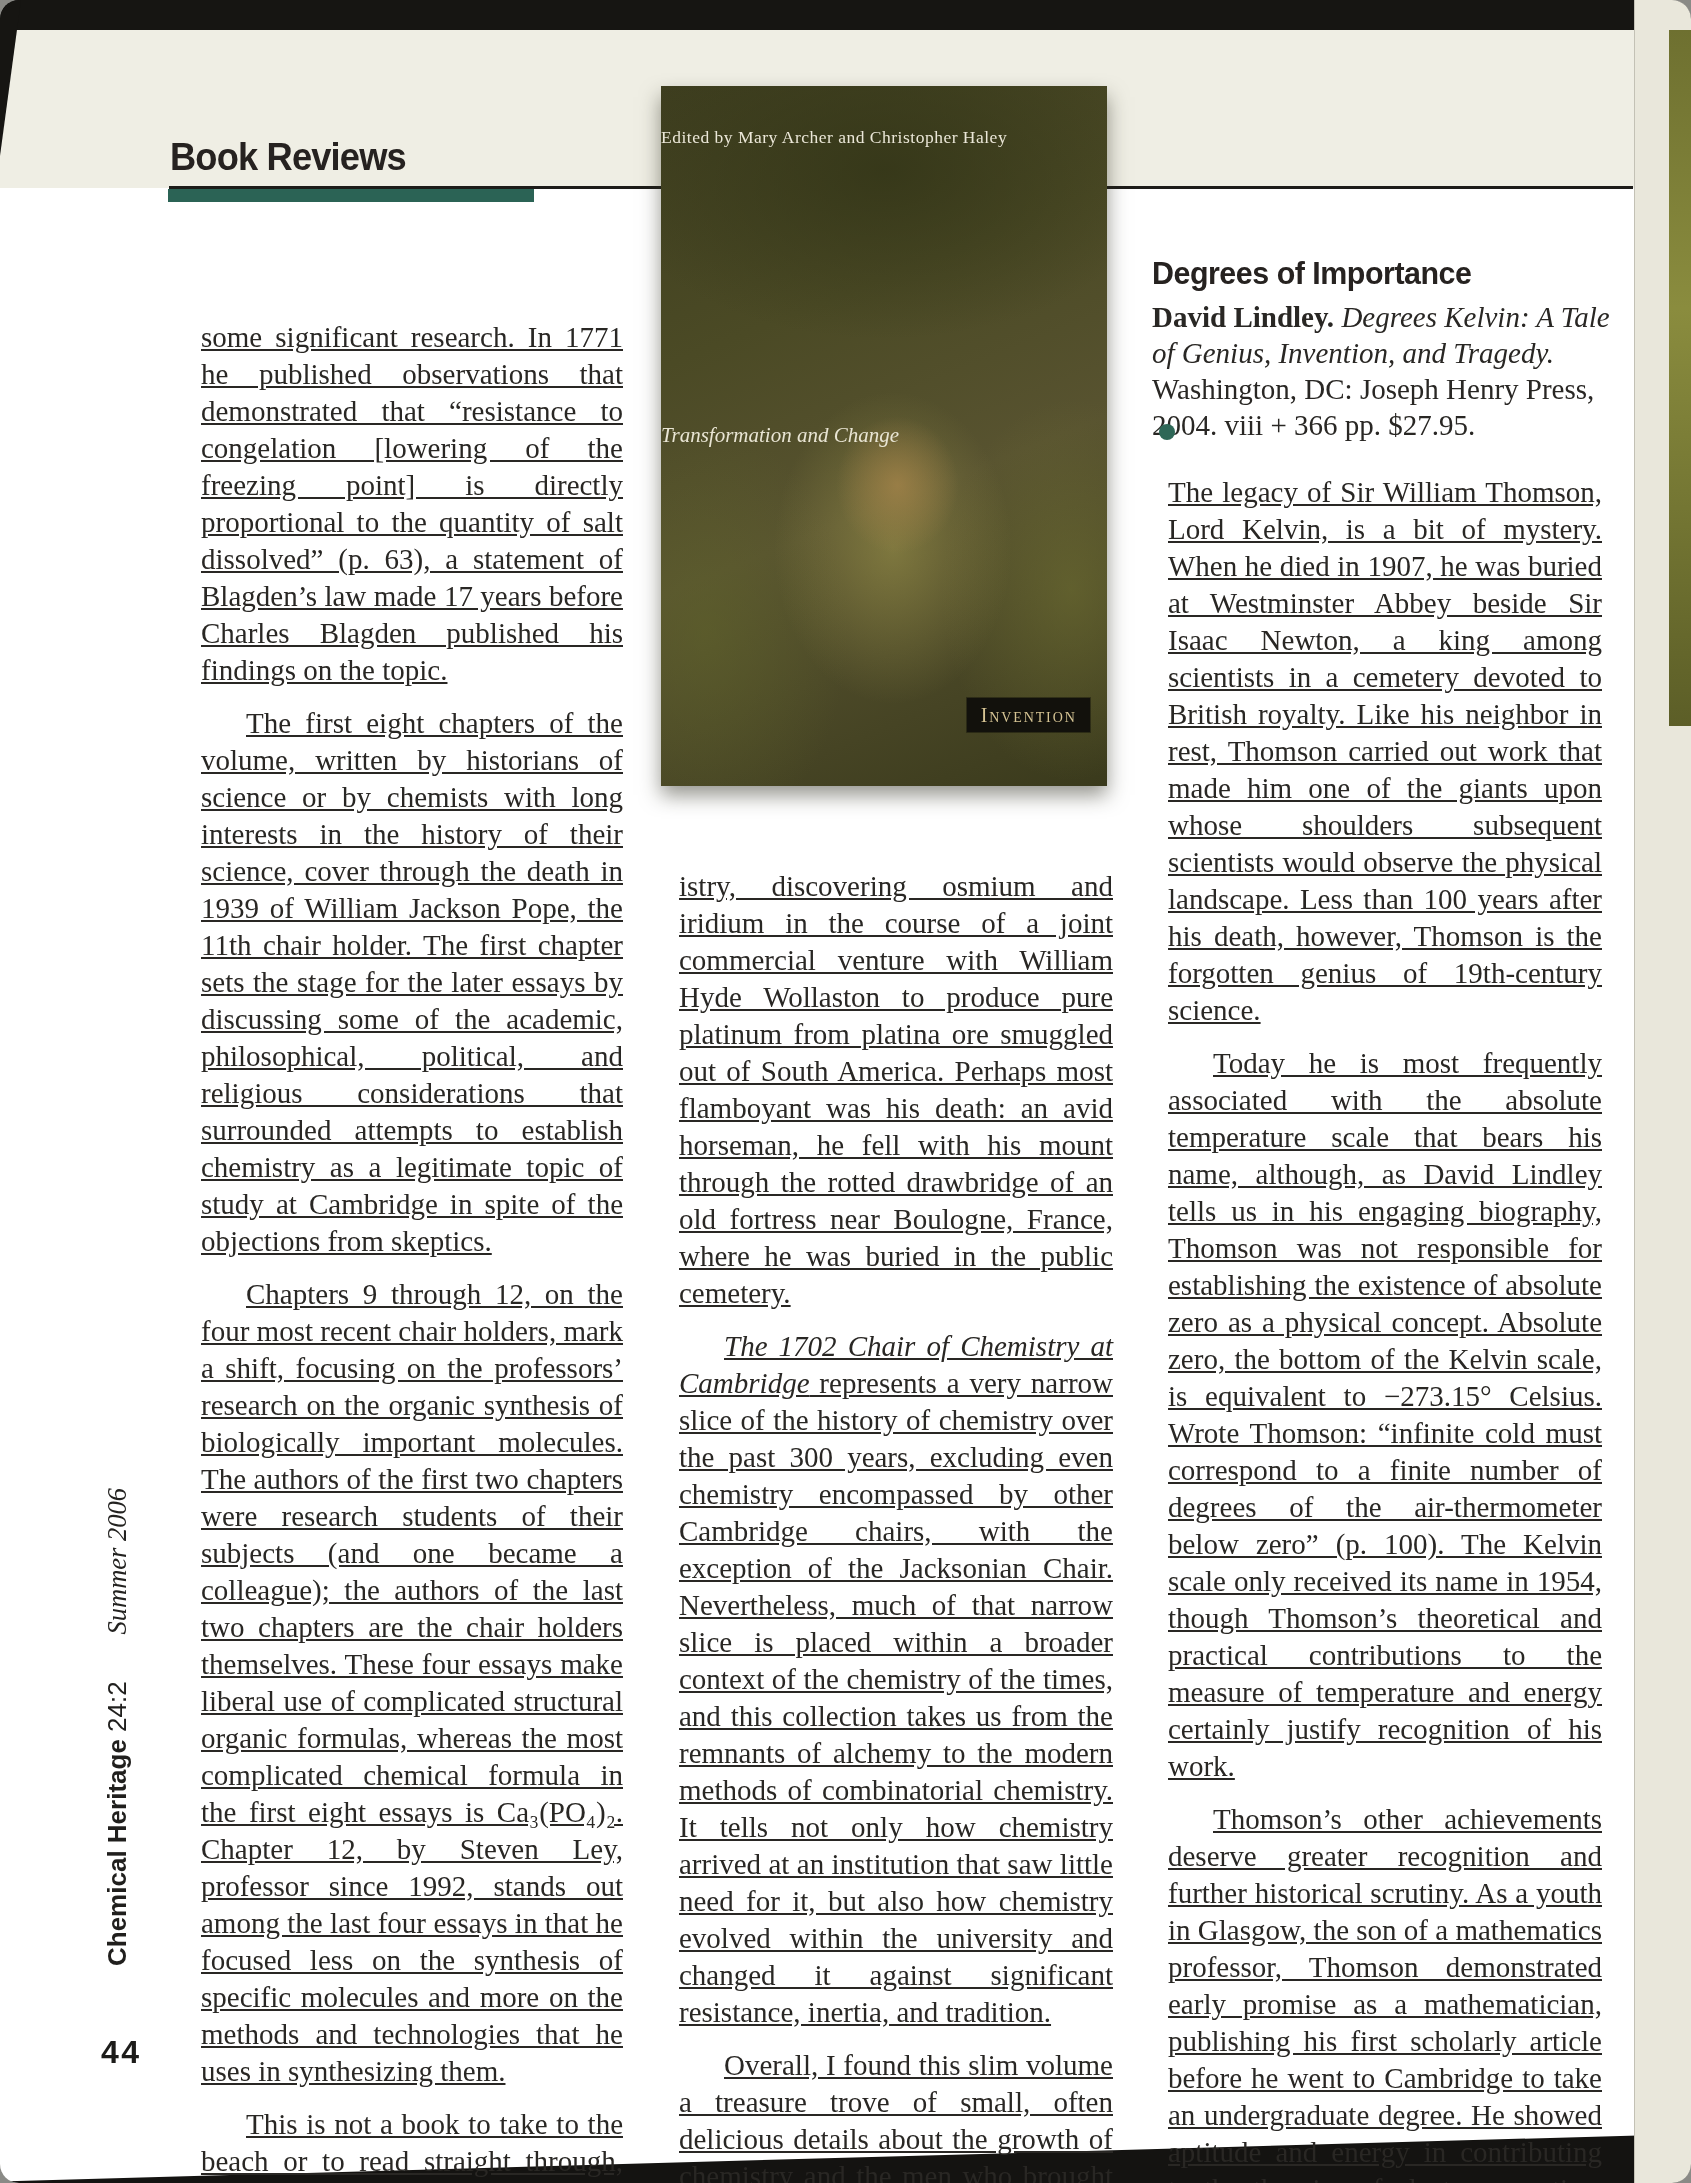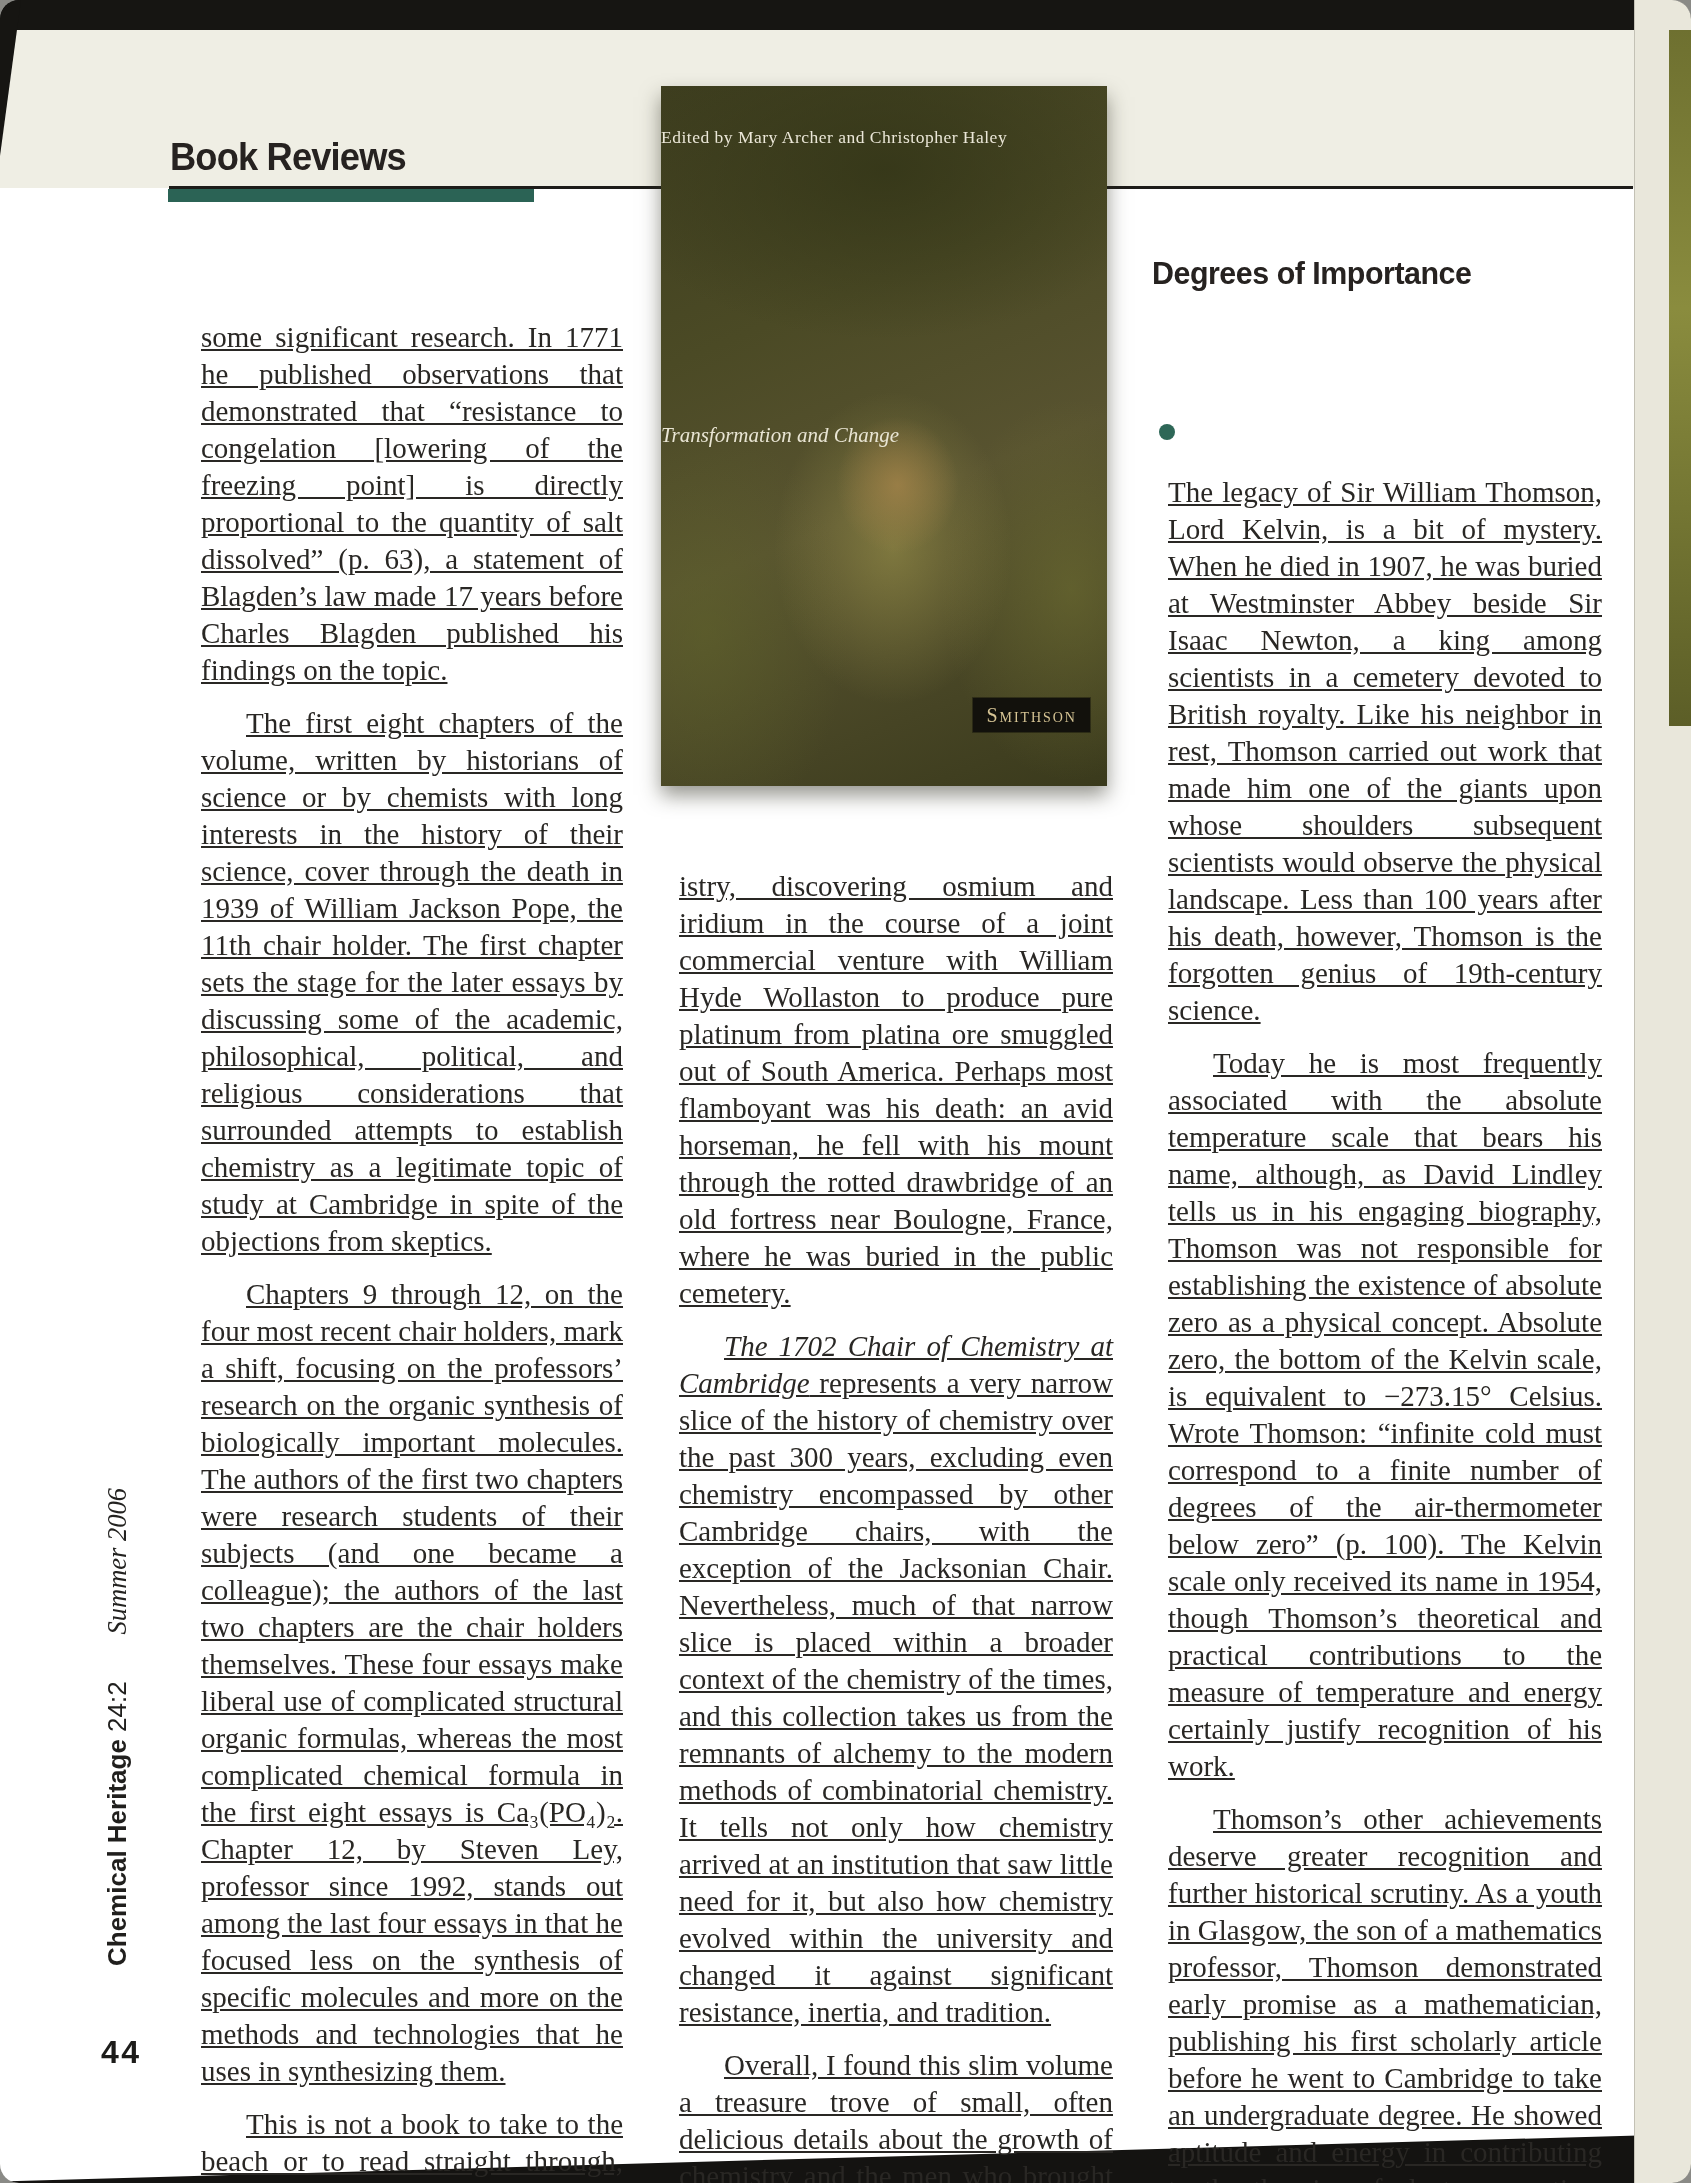--- a/index.html
+++ b/index.html
@@ -99,31 +99,34 @@
   <div class="col" id="col1">
     <p>some significant research. In 1771 he published observations that demonstrated that “resistance to congelation [lowering of the freezing point] is directly proportional to the quantity of salt dissolved” (p. 63), a statement of Blagden’s law made 17 years before Charles Blagden published his findings on the topic.</p>
     <p class="indent">The first eight chapters of the volume, written by historians of science or by chemists with long interests in the history of their science, cover through the death in 1939 of William Jackson Pope, the 11th chair holder. The first chapter sets the stage for the later essays by discussing some of the academic, philosophical, political, and religious considerations that surrounded attempts to establish chemistry as a legitimate topic of study at Cambridge in spite of the objections from skeptics.</p>
     <p class="indent">Chapters 9 through 12, on the four most recent chair holders, mark a shift, focusing on the professors’ research on the organic synthesis of biologically important molecules. The authors of the first two chapters were research students of their subjects (and one became a colleague); the authors of the last two chapters are the chair holders themselves. These four essays make liberal use of complicated structural organic formulas, whereas the most complicated chemical formula in the first eight essays is Ca₃(PO₄)₂. Chapter 12, by Steven Ley, professor since 1992, stands out among the last four essays in that he focused less on the synthesis of specific molecules and more on the methods and technologies that he uses in synthesizing them.</p>
     <p class="indent">This is not a book to take to the beach or to read straight through, sitting by the fireside. These scholarly essays are well written and extensively documented, but as with any collection by multiple authors, they are uneven in various ways. I found it very much a book to dip into at random, to meet many fascinating and often eccentric individuals. One of my favorites was Smithson Tennant, the eighth professor of chemistry, who occupied the 1702 Chair for only two years (1813–1815) at the end of his life. Trained as a physician, he followed his passion in chem-</p>
   </div>
 
   <div class="cover">
     <div class="cover-editors">Edited by Mary Archer and Christopher Haley</div>
     <div class="cover-subtitle">Transformation and Change</div>
-    <div class="cover-publisher">Smithson</div>
+    <div class="cover-publisher">Invention</div>
   </div>
 
   <div class="col" id="col2">
     <p>istry, discovering osmium and iridium in the course of a joint commercial venture with William Hyde Wollaston to produce pure platinum from platina ore smuggled out of South America. Perhaps most flamboyant was his death: an avid horseman, he fell with his mount through the rotted drawbridge of an old fortress near Boulogne, France, where he was buried in the public cemetery.</p>
     <p class="indent"><em>The 1702 Chair of Chemistry at Cambridge</em><span> represents a very narrow slice of the history of chemistry over the past 300 years, excluding even chemistry encompassed by other Cambridge chairs, with the exception of the Jacksonian Chair. Nevertheless, much of that narrow slice is placed within a broader context of the chemistry of the times, and this collection takes us from the remnants of alchemy to the modern methods of combinatorial chemistry. It tells not only how chemistry arrived at an institution that saw little need for it, but also how chemistry evolved within the university and changed it against significant resistance, inertia, and tradition.</span></p>
     <p class="indent">Overall, I found this slim volume a treasure trove of small, often delicious details about the growth of chemistry and the men who brought it about amid “the charms of Cambridge’s more customary anarchic and idiosyncratic habits” (p. 206).</p>
 
   </div>
 
   <div class="review2-heading">Degrees of Importance</div>
+  <div class="citation">
+    <span class="cit-author">David Lindley.</span><span class="cit-title"> Degrees Kelvin: A Tale of Genius, Invention, and Tragedy.</span><span> Washington, DC: Joseph Henry Press, 2004. viii + 366 pp. $27.95.</span>
+  </div>
   <div class="bullet-dot"></div>
   <div class="col" id="col3">
     <p>The legacy of Sir William Thomson, Lord Kelvin, is a bit of mystery. When he died in 1907, he was buried at Westminster Abbey beside Sir Isaac Newton, a king among scientists in a cemetery devoted to British royalty. Like his neighbor in rest, Thomson carried out work that made him one of the giants upon whose shoulders subsequent scientists would observe the physical landscape. Less than 100 years after his death, however, Thomson is the forgotten genius of 19th-century science.</p>
     <p class="indent">Today he is most frequently associated with the absolute temperature scale that bears his name, although, as David Lindley tells us in his engaging biography, Thomson was not responsible for establishing the existence of absolute zero as a physical concept. Absolute zero, the bottom of the Kelvin scale, is equivalent to −273.15° Celsius. Wrote Thomson: “infinite cold must correspond to a finite number of degrees of the air-thermometer below zero” (p. 100). The Kelvin scale only received its name in 1954, though Thomson’s theoretical and practical contributions to the measure of temperature and energy certainly justify recognition of his work.</p>
     <p class="indent">Thomson’s other achievements deserve greater recognition and further historical scrutiny. As a youth in Glasgow, the son of a mathematics professor, Thomson demonstrated early promise as a mathematician, publishing his first scholarly article before he went to Cambridge to take an undergraduate degree. He showed aptitude and energy in contributing to the theories of electromagnetism and thermodynamics, two of the most significant legacies of 19th-century science. He was a prime mover in laying underwater telegraphic cables and revolutionizing global communications, and he invented a compass that provided accurate readings in the new steel ships that transported goods, people, and navies across the seas.</p>
 
   </div>
 
   <div class="sidebar">
     <span><span class="sidebar-journal">Chemical Heritage</span><span class="sidebar-issue"> <span>24:2</span></span></span>

